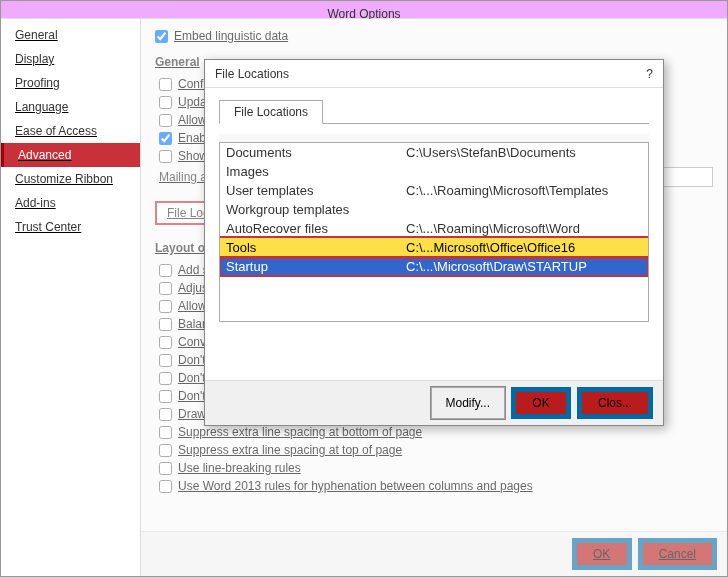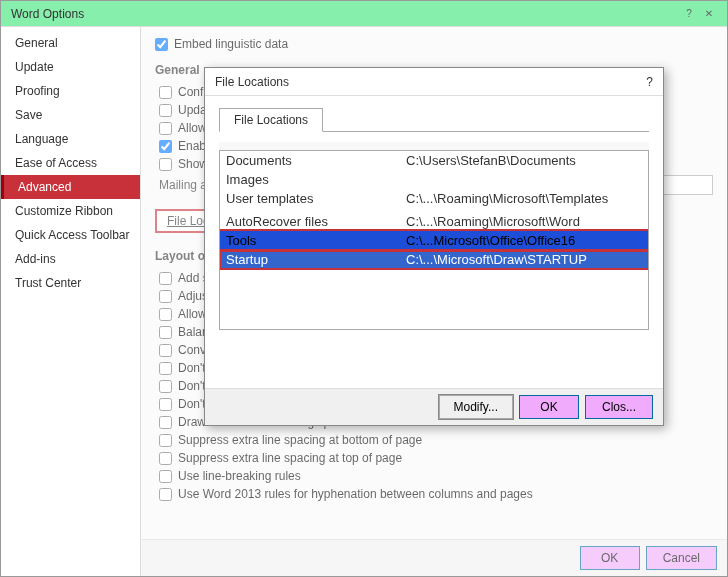--- a/index.html
+++ b/index.html
@@ -19,27 +19,28 @@
       width: 728px;
       height: 577px;
       background: #fff;
       border: 1px solid #999;
       display: flex;
       flex-direction: column;
       box-shadow: 2px 2px 8px rgba(0,0,0,0.3);
     }
 
     .title-bar {
-      background: #86efac;
+      background: #f0abfc;
       border-bottom: 1px solid #ddd;
       padding: 6px 10px;
       display: flex;
       align-items: center;
       justify-content: space-between;
-      height: 26px;
+      height: 18px;
+      flex-direction: column;
     }
 
     .title-bar-title {
       font-size: 12px;
       color: #333;
     }
 
     .title-bar-controls {
       display: flex;
       gap: 4px;
@@ -55,20 +56,21 @@
       font-size: 10px;
       color: #666;
       border: none;
       background: transparent;
     }
 
     .content-area {
       display: flex;
       flex: 1;
       overflow: hidden;
+      text-decoration: underline;
     }
 
     
     .sidebar {
       width: 140px;
       background: #fff;
       border-right: 1px solid #ddd;
       padding: 4px 0;
       flex-shrink: 0;
     }
@@ -173,22 +175,22 @@
       text-decoration: underline;
     }
 
     .layout-section {
       margin-top: 4px;
     }
 
     .btn-ok, .btn-cancel {
       padding: 4px 16px;
       font-size: 12px;
-      border: 1px solid #0369a1;
-      background: #f0abfc;
+      border: 5px solid #0369a1;
+      background: #b91c1c;
       cursor: pointer;
       min-width: 60px;
     }
 
     
     .dialog-overlay {
       position: absolute;
       top: 0; left: 0; right: 0; bottom: 0;
       background: rgba(255,255,255,0.4);
       display: flex;
@@ -335,28 +337,26 @@
     <div class="title-bar-controls">
       <button class="title-bar-btn">?</button>
       <button class="title-bar-btn">✕</button>
     </div>
   </div>
 
   <div class="content-area">
 
     <div class="sidebar">
       <div class="sidebar-item">General</div>
-      <div class="sidebar-item">Update</div>
+      <div class="sidebar-item">Display</div>
       <div class="sidebar-item">Proofing</div>
-      <div class="sidebar-item">Save</div>
       <div class="sidebar-item">Language</div>
       <div class="sidebar-item">Ease of Access</div>
       <div class="sidebar-item active">Advanced</div>
       <div class="sidebar-item">Customize Ribbon</div>
-      <div class="sidebar-item">Quick Access Toolbar</div>
       <div class="sidebar-item">Add-ins</div>
       <div class="sidebar-item">Trust Center</div>
     </div>
 
     <div class="main-panel">
       <div class="main-scroll">
         
         <div class="embed-row">
           <input type="checkbox" checked="" id="embed-ling" style="">
           <label for="embed-ling">Embed linguistic data</label>
@@ -479,27 +479,28 @@
               </div>
               <div class="file-list-row">
                 <span class="row-type">Images</span>
                 <span class="row-loc"></span>
               </div>
               <div class="file-list-row">
                 <span class="row-type">User templates</span>
                 <span class="row-loc">C:\...\Roaming\Microsoft\Templates</span>
               </div>
               <div class="file-list-row">
+                <span class="row-type">Workgroup templates</span>
                 <span class="row-loc"></span>
               </div>
               <div class="file-list-row">
                 <span class="row-type">AutoRecover files</span>
                 <span class="row-loc">C:\...\Roaming\Microsoft\Word</span>
               </div>
-              <div class="file-list-row highlight-red" style="background:#1d4ed8; color:#000;">
+              <div class="file-list-row highlight-red" style="background:#fde047; color:#000;">
                 <span class="row-type">Tools</span>
                 <span class="row-loc">C:\...Microsoft\Office\Office16</span>
               </div>
               <div class="file-list-row selected" style="outline:2px solid #c8313a; outline-offset:-1px;">
                 <span class="row-type">Startup</span>
                 <span class="row-loc">C:\...\Microsoft\Draw\STARTUP</span>
               </div>
             </div>
 
           </div>

